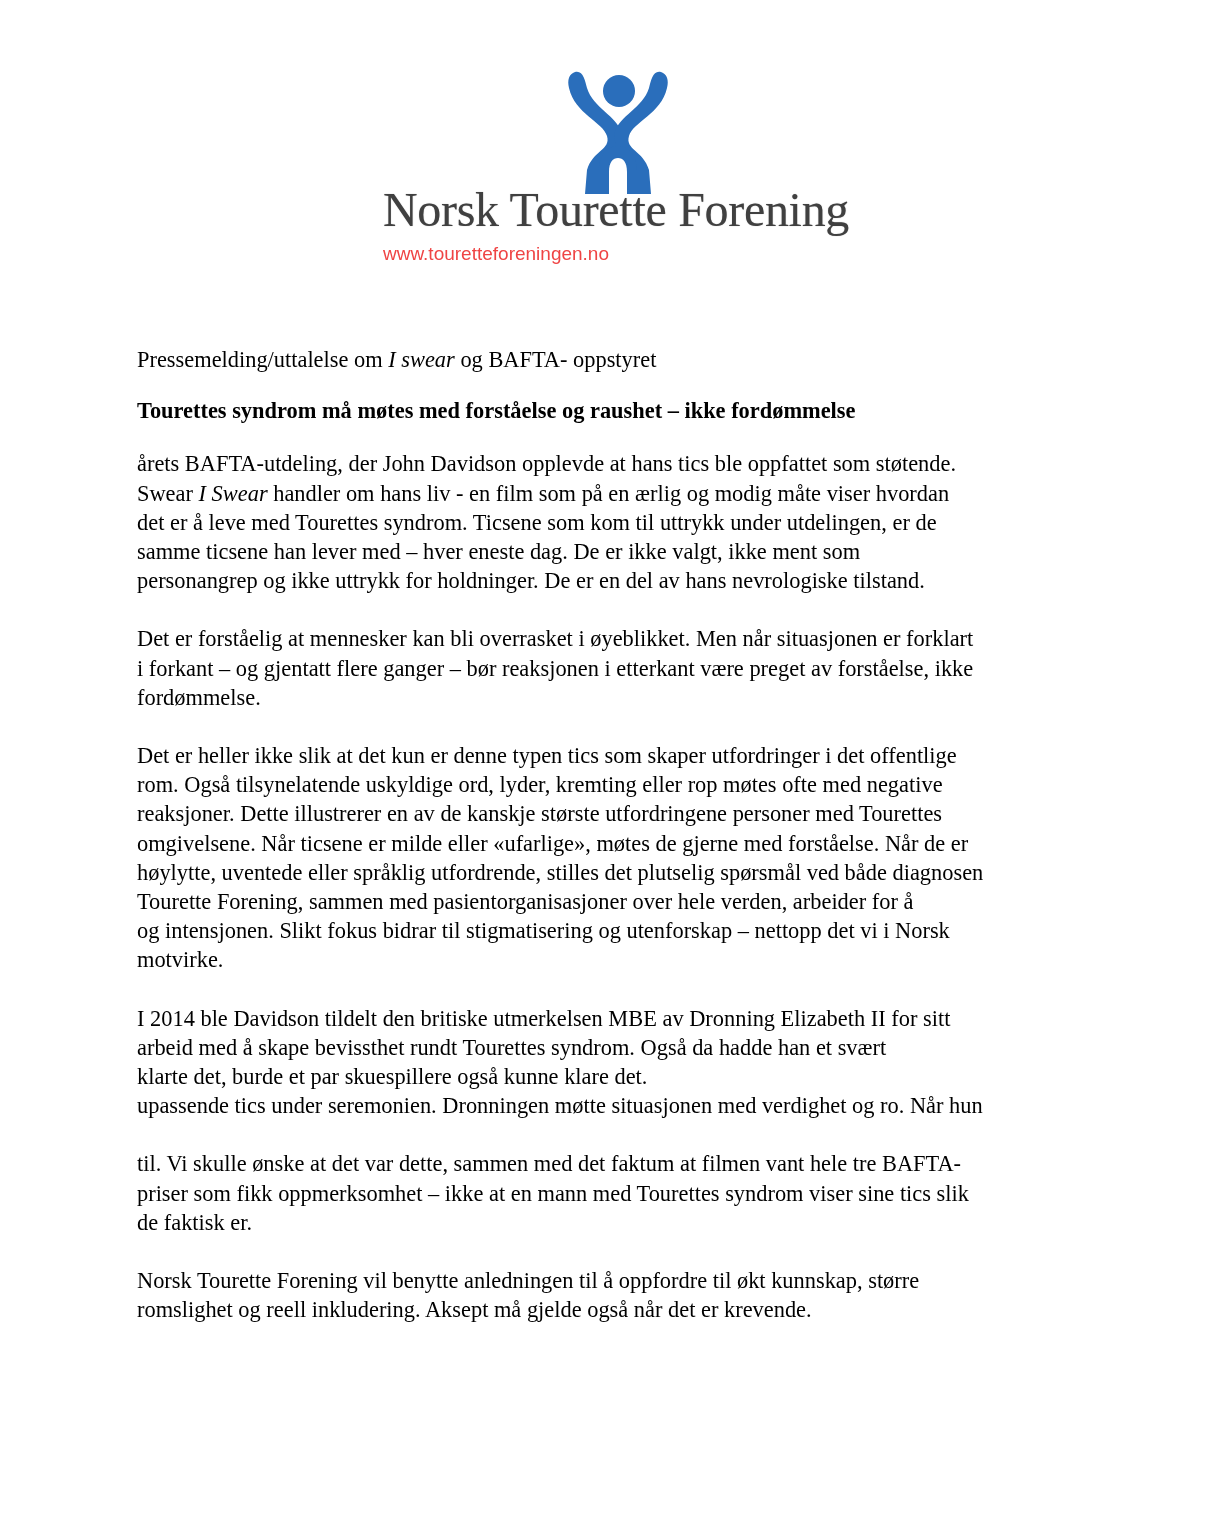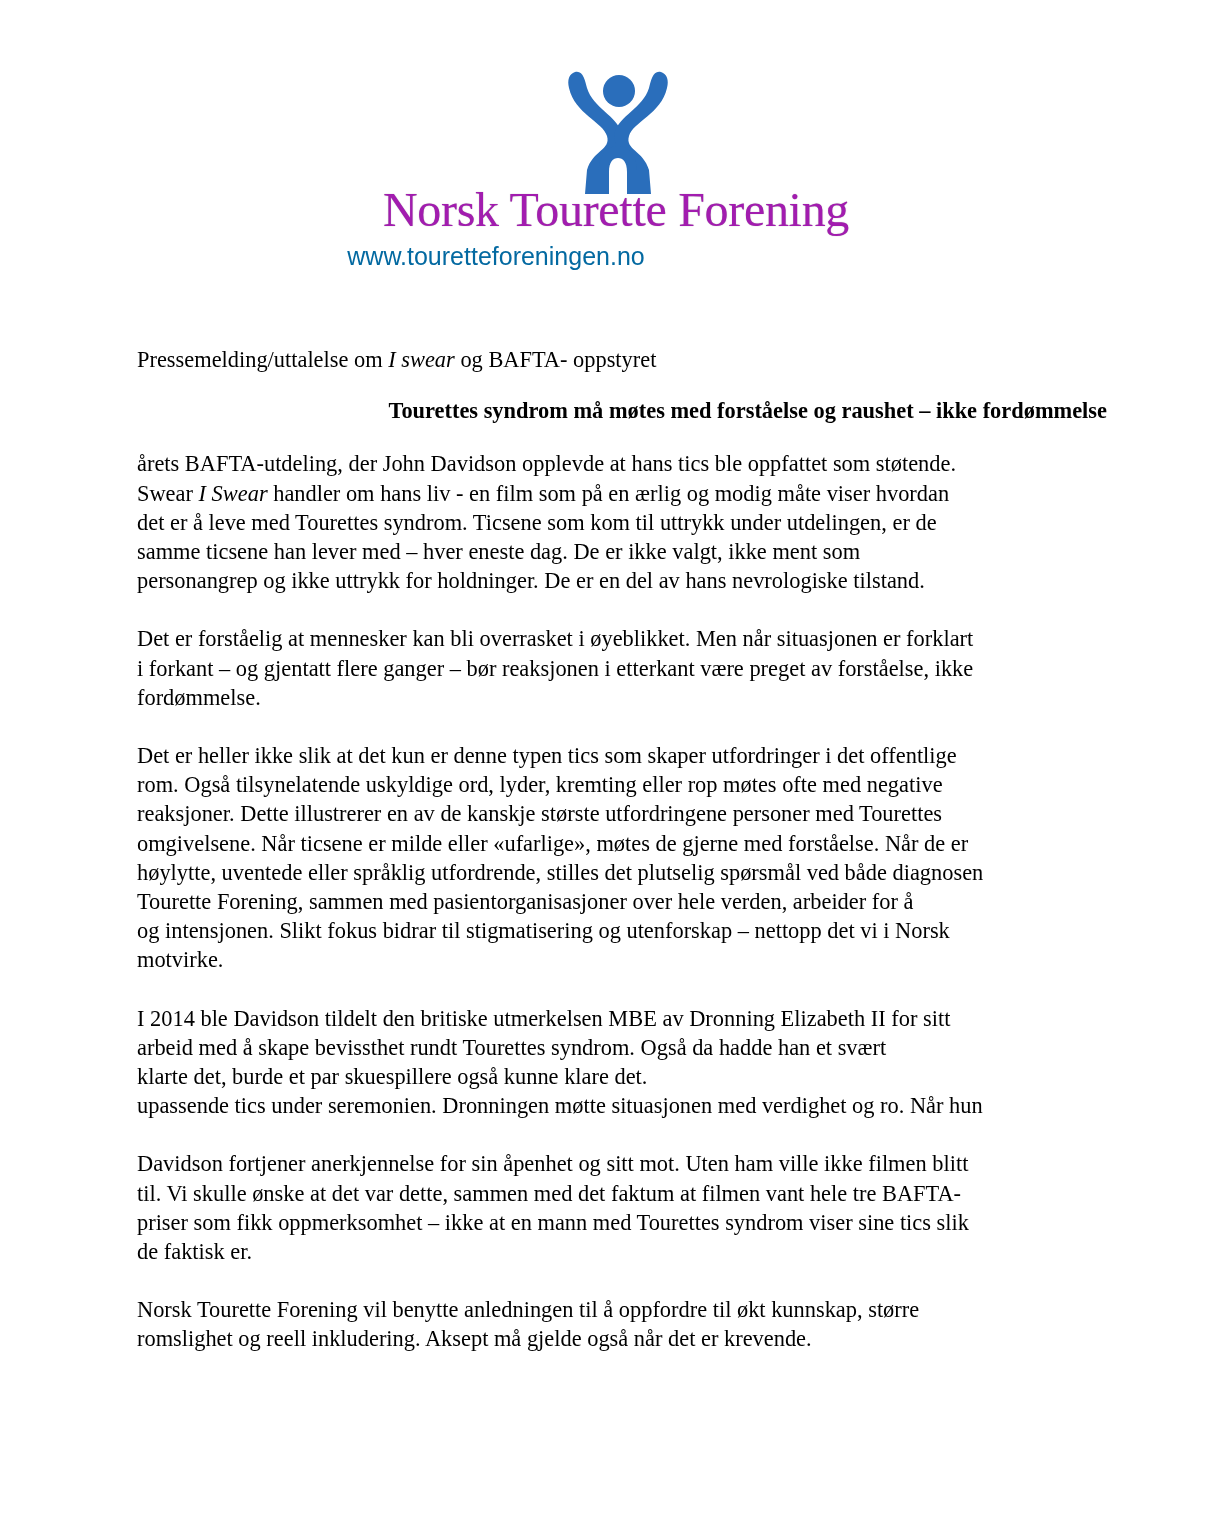--- a/index.html
+++ b/index.html
@@ -38,35 +38,35 @@
     }
     .logo-name {
       position: absolute;
       left: 0;
       width: 1228px;
       top: 136px;
       text-align: center;
       font-family: "Liberation Serif", "DejaVu Serif", serif;
       font-size: 48px;
       letter-spacing: -0.3px;
-      color: #a21caf;
+      color: #404040;
       line-height: 1;
       text-shadow: 0 0 1px rgba(0,0,0,0.35);
       padding-left: 4px;
       box-sizing: border-box;
     }
     .logo-url {
       position: absolute;
       left: 0;
       width: 992px;
       top: 194px;
       text-align: center;
       font-family: "Liberation Sans", "DejaVu Sans", sans-serif;
-      font-size: 25px;
-      color: #0369a1;
+      font-size: 19px;
+      color: #ef4444;
       line-height: 1;
       padding-left: 0px;
       box-sizing: border-box;
     }
     
     .content {
       position: absolute;
       left: 137px;
       top: 345px;
       width: 970px;
@@ -75,21 +75,20 @@
     }
     .press-line {
       margin: 0 0 22px 0;
       white-space: nowrap;
     }
     .headline {
       margin: 0 0 24px 0;
       font-weight: bold;
       font-size: 22.4px;
       white-space: nowrap;
-      text-align: right;
     }
     .para {
       margin: 0 0 29px 0;
     }
     .line {
       display: block;
       white-space: nowrap;
     }
     em { }
   </style>
@@ -148,21 +147,20 @@
     </p>
 
     <p class="para">
       <span class="line">I 2014 ble Davidson tildelt den britiske utmerkelsen MBE av Dronning Elizabeth II for sitt</span>
       <span class="line">arbeid med å skape bevissthet rundt Tourettes syndrom. Også da hadde han et svært</span>
       <span class="line">klarte det, burde et par skuespillere også kunne klare det.</span>
       <span class="line">upassende tics under seremonien. Dronningen møtte situasjonen med verdighet og ro. Når hun</span>
     </p>
 
     <p class="para">
-      <span class="line">Davidson fortjener anerkjennelse for sin åpenhet og sitt mot. Uten ham ville ikke filmen blitt</span>
       <span class="line">til. Vi skulle ønske at det var dette, sammen med det faktum at filmen vant hele tre BAFTA-</span>
       <span class="line">priser som fikk oppmerksomhet – ikke at en mann med Tourettes syndrom viser sine tics slik</span>
       <span class="line">de faktisk er.</span>
     </p>
 
     <p class="para">
       <span class="line">Norsk Tourette Forening vil benytte anledningen til å oppfordre til økt kunnskap, større</span>
       <span class="line">romslighet og reell inkludering. Aksept må gjelde også når det er krevende.</span>
     </p>
   </div>

